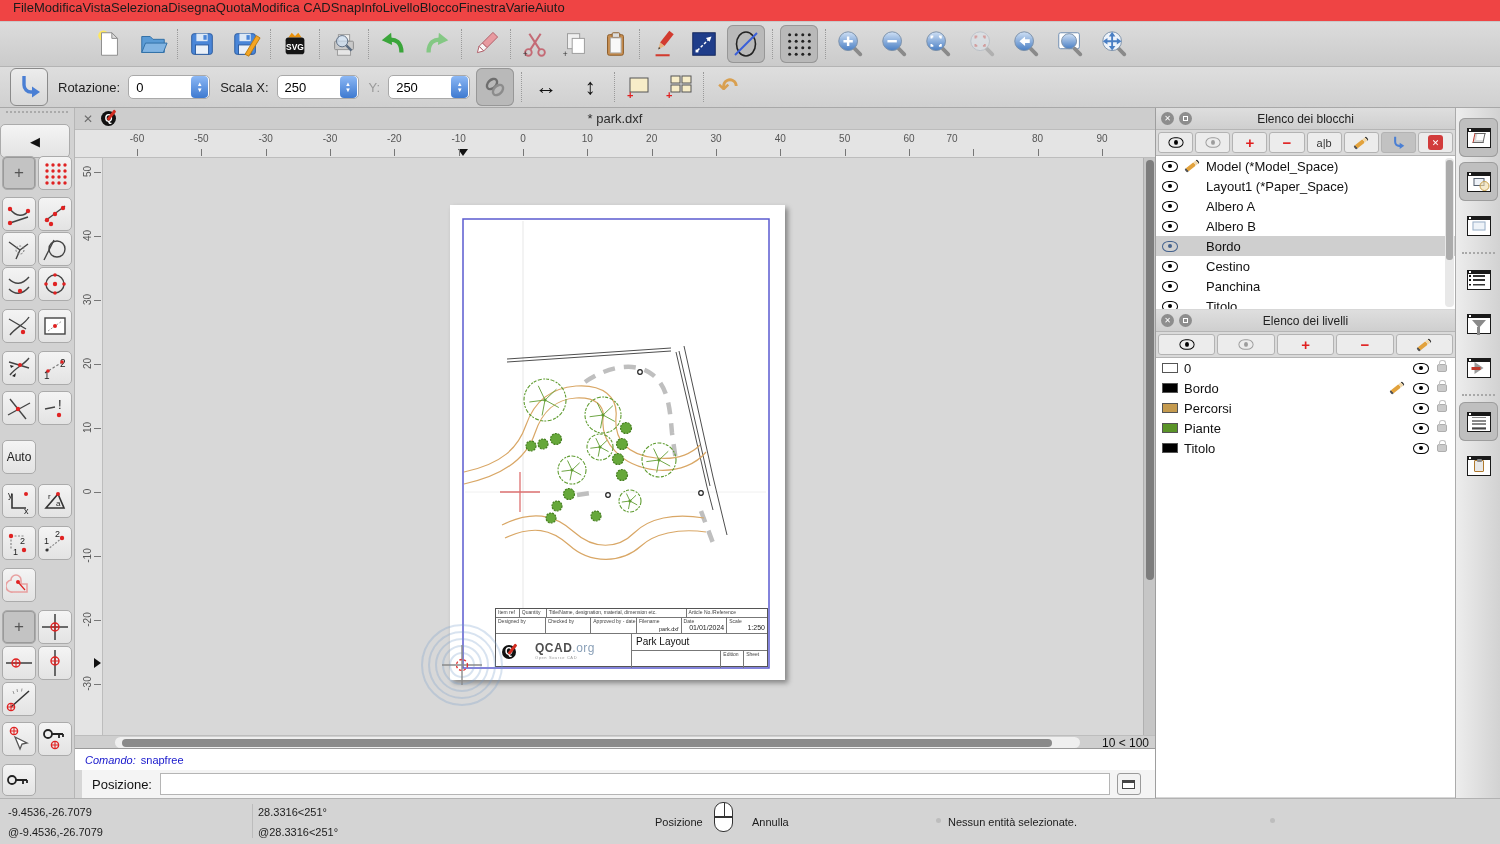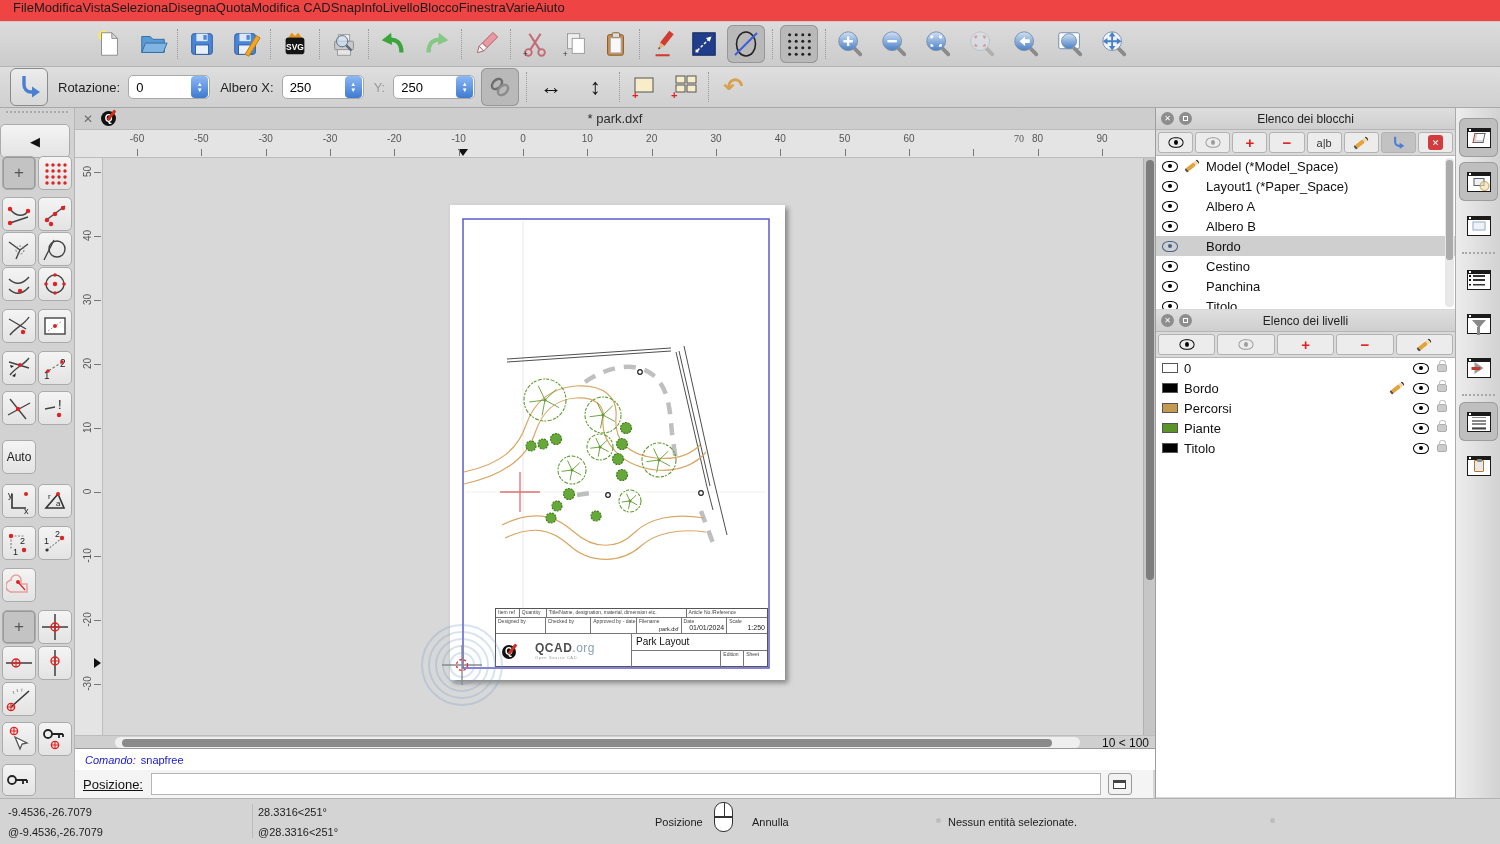--- a/index.html
+++ b/index.html
@@ -82,21 +82,21 @@
   #tb-title { font-size:10px; color:#111; padding:2px 0 0 4px; }
   #tb-logo-text { font-size:12px; color:#4e4e4e; font-weight:bold; letter-spacing:.5px; }
   #tb-logo-text .org { color:#8aa0b8; font-weight:normal; }
   #tb-logo-sub { font-size:4px; color:#9a9a9a; letter-spacing:.6px; }
 
   
   #cmd-area { left:75px; top:748px; width:1080px; height:22px; background:#fff; border-top:1px solid #9a9a9a;
               display:flex; align-items:center; font-size:11px; }
   #cmd-prompt { color:#1717cc; font-style:italic; margin-left:10px; }
   #cmd-value { color:#1717cc; margin-left:5px; }
-  #pos-row { left:73px; top:770px; width:1080px; height:28px; background:#f4f4f4; display:flex; align-items:center; font-size:13px; color:#111;text-decoration:underline; }
+  #pos-row { left:82px; top:770px; width:1080px; height:28px; background:#f4f4f4; display:flex; align-items:center; font-size:13px; color:#111; }
   #pos-label { margin-left:10px; }
   #pos-input { margin-left:8px; width:950px; height:22px; background:#fff; border:1px solid #b5b5b5; outline:none;
                font-family:"Liberation Sans",sans-serif; font-size:13px; padding:0 4px; }
   #pos-btn { margin-left:7px; width:24px; height:22px; border:1px solid #9a9a9a; border-radius:3px; background:#f2f2f2;
              display:flex; align-items:center; justify-content:center; }
   .mini-window-glyph { width:13px; height:9px; border:1.2px solid #444; border-top:3.5px solid #444; background:#fff; }
 
   
   #statusbar { left:0; top:798px; width:1500px; height:46px; background:#d4d4d4; border-top:1px solid #b2b2b2;
                font-size:11px; color:#1c1c1c; }
@@ -431,21 +431,21 @@
         </svg>
     </div>
     <span class="opt-label">Rotazione:</span>
     <div class="spinbox">
       <input value="0" style="">
       <div class="stepper">
           <span>▲</span>
           <span>▼</span>
         </div>
     </div>
-    <span class="opt-label">Albero X:</span>
+    <span class="opt-label">Scala X:</span>
     <div class="spinbox">
       <input value="250" style="">
       <div class="stepper">
           <span>▲</span>
           <span>▼</span>
         </div>
     </div>
     <span class="opt-label gray">Y:</span>
     <div class="spinbox">
       <input value="250" style="">
@@ -520,21 +520,21 @@
       <span class="hr-num" style="left: 576.66px;">20</span>
       <span class="hr-tick" style="left: 576.66px;"></span>
       <span class="hr-num" style="left: 640.99px;">30</span>
       <span class="hr-tick" style="left: 640.99px;"></span>
       <span class="hr-num" style="left: 705.32px;">40</span>
       <span class="hr-tick" style="left: 705.32px;"></span>
       <span class="hr-num" style="left: 769.65px;">50</span>
       <span class="hr-tick" style="left: 769.65px;"></span>
       <span class="hr-num" style="left: 833.98px;">60</span>
       <span class="hr-tick" style="left: 833.98px;"></span>
-      <span class="hr-num" style="left: 944px; font-family: Liberation Serif, serif;">70</span>
+      <span class="hr-num" style="left: 877px;">70</span>
       <span class="hr-tick" style="left: 898.31px;"></span>
       <span class="hr-num" style="left: 962.64px;">80</span>
       <span class="hr-tick" style="left: 962.64px;"></span>
       <span class="hr-num" style="left: 1026.97px;">90</span>
       <span class="hr-tick" style="left: 1026.97px;"></span>
     </div>
   <div id="v-ruler" class="abs">
     <div id="v-marker" style="top:505px;"></div>
   <span class="vr-num" style="top: 8px;">50</span>
       <span class="vr-tick" style="top: 14px;"></span>

